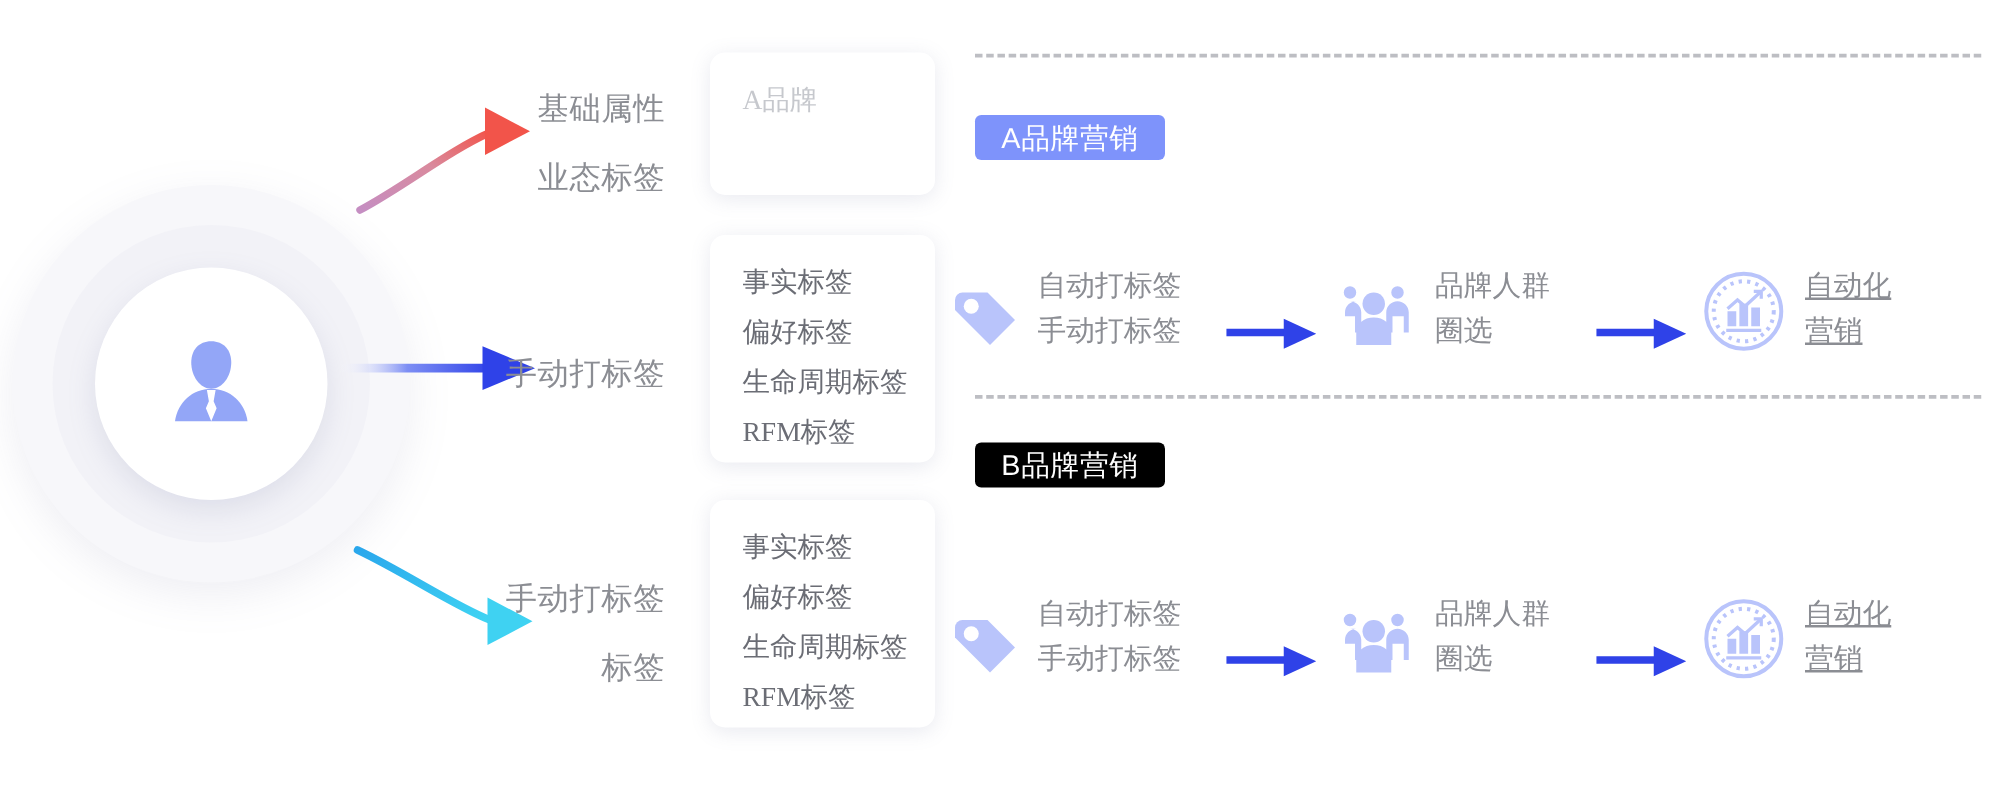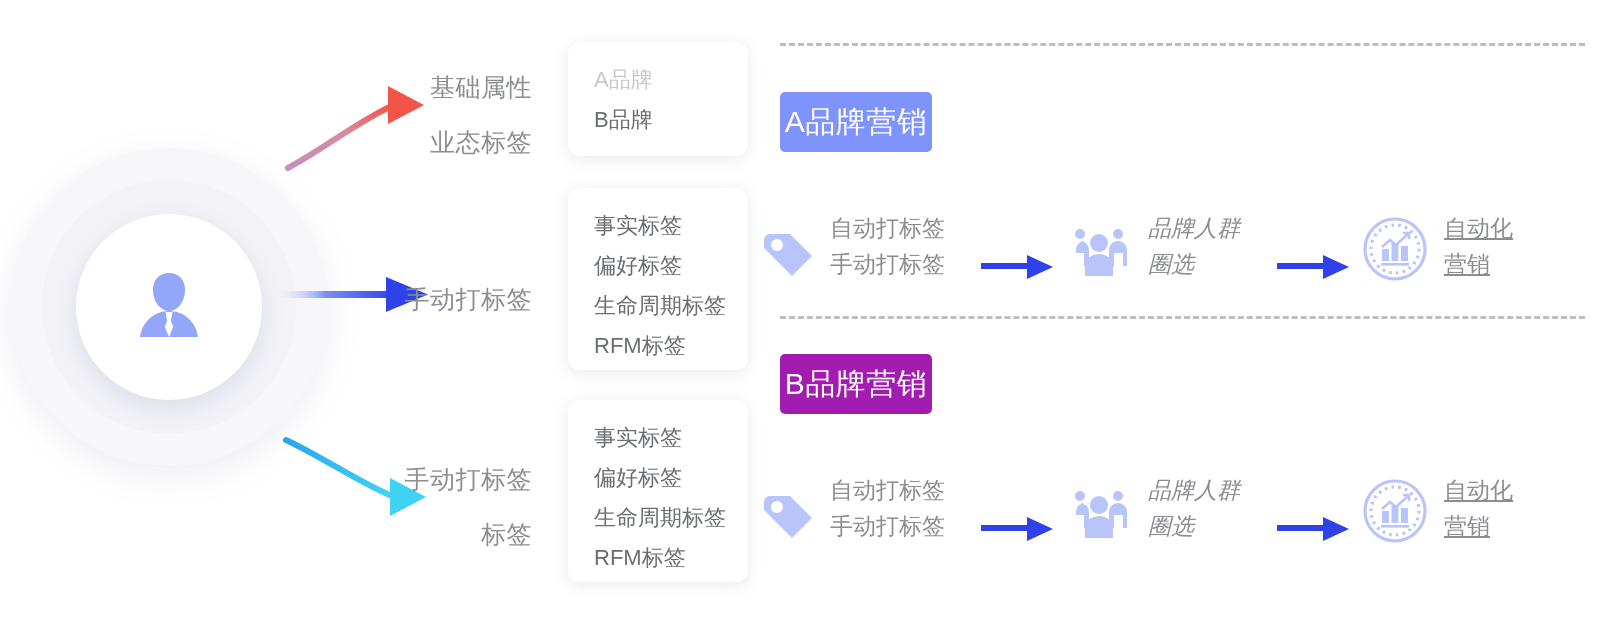--- a/index.html
+++ b/index.html
@@ -77,20 +77,21 @@
   .branch-label.l3 { left: 396px; top: 452px; }
 
   
   .card {
     position: absolute;
     background: #ffffff;
     border-radius: 12px;
     box-shadow: 0 3px 16px rgba(120,125,160,0.16);
     box-sizing: border-box;
     padding: 18px 26px 20px 26px;
+    font-family: Liberation Serif, serif;
   }
   .card.c1 { left: 568px; top: 42px;  width: 180px; height: 114px; }
   .card.c2 { left: 568px; top: 188px; width: 180px; height: 182px; }
   .card.c3 { left: 568px; top: 400px; width: 180px; height: 182px; }
   .card-line {
     color: #6b6d75;
     font-size: 22px;
     line-height: 40px;
     white-space: nowrap;
   }
@@ -103,32 +104,32 @@
     width: 805px;
     height: 0;
     border-top: 3px dashed #bdbec3;
   }
   .divider.d1 { top: 43px;  }
   .divider.d2 { top: 316px; }
 
   
   .badge {
     position: absolute;
-    height: 60px;
+    height: 36px;
     width: 152px;
     border-radius: 5px;
     display: flex;
     align-items: center;
     justify-content: center;
     color: #ffffff;
-    font-size: 30px;
+    font-size: 23px;
     letter-spacing: 0.5px;
   }
   .badge.a { left: 780px; top: 92px;  background: #7e93fb; }
-  .badge.b { left: 780px; top: 354px; background: #a21caf; }
+  .badge.b { left: 780px; top: 354px; background: #000000; }
 
   
   .pipeline {
     position: absolute;
     left: 748px;
     width: 810px;
     height: 92px;
     display: flex;
     align-items: flex-end;
   }
@@ -145,21 +146,21 @@
   .pipe-icon svg { display: block; }
 
   .pipe-text {
     color: #8b8d93;
     font-size: 23px;
     line-height: 36px;
     white-space: pre-line;
     margin-left: 4px;
   }
   .pipe-text.w1 { width: 146px; flex: 0 0 146px; }
-  .pipe-text.w2 { width: 124px; flex: 0 0 124px; margin-left: 10px; font-style: italic; }
+  .pipe-text.w2 { width: 124px; flex: 0 0 124px; margin-left: 10px; }
   .pipe-text.w3 { width: 96px;  flex: 0 0 96px;  margin-left: 10px; text-decoration: underline; }
 
   .pipe-arrow {
     flex: 0 0 84px;
     width: 84px;
     display: flex;
     align-items: center;
     justify-content: center;
   }
   .pipe-arrow svg { display: block; }
@@ -223,21 +224,20 @@
 </div>
 
 <div class="branch-label l1">基础属性
 业态标签</div>
 <div class="branch-label l2">手动打标签</div>
 <div class="branch-label l3">手动打标签
 标签</div>
 
 <div class="card c1">
   <div class="card-line muted">A品牌</div>
-  <div class="card-line">B品牌</div>
 </div>
 
 <div class="card c2">
   <div class="card-line">事实标签</div>
   <div class="card-line">偏好标签</div>
   <div class="card-line">生命周期标签</div>
   <div class="card-line">RFM标签</div>
 </div>
 
 <div class="card c3">

